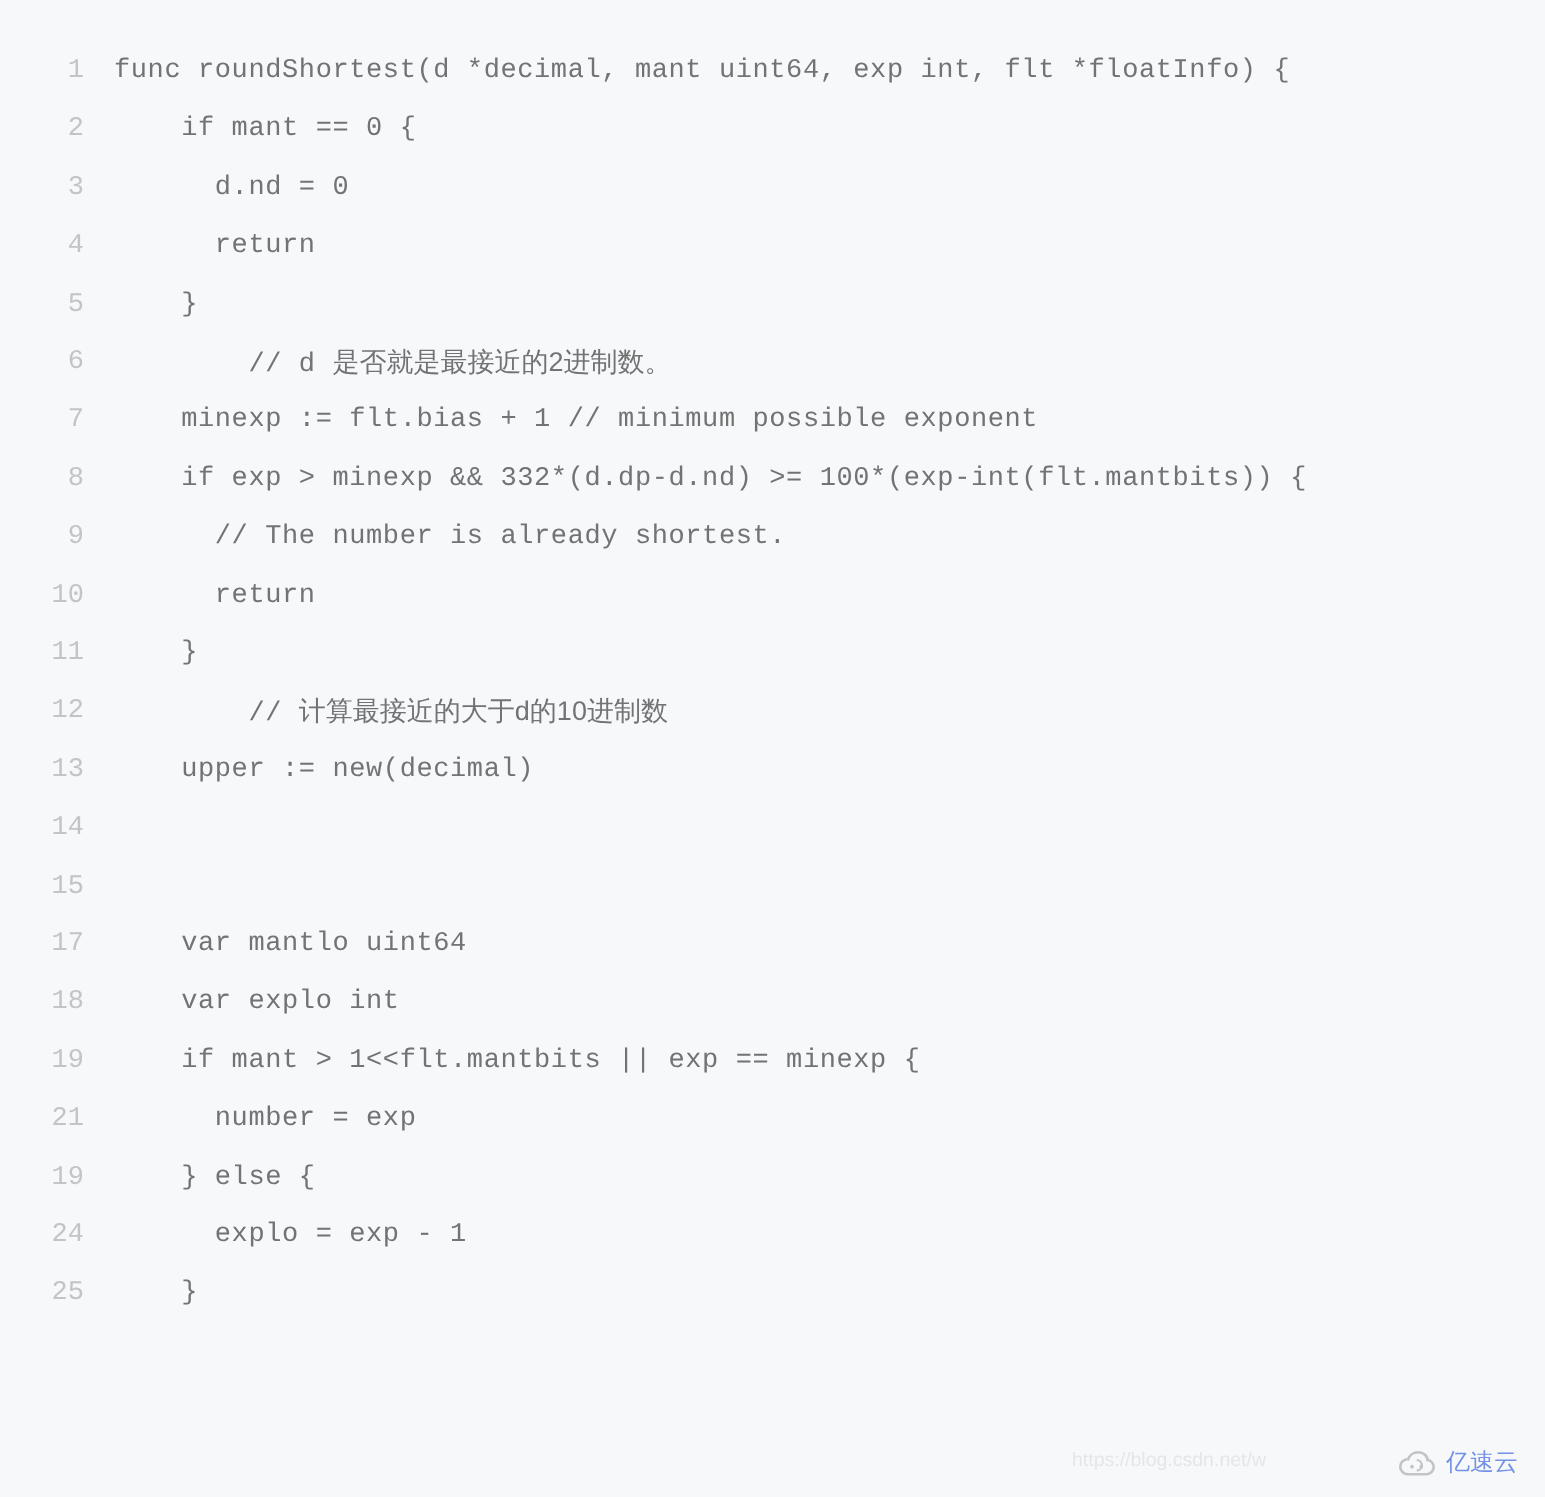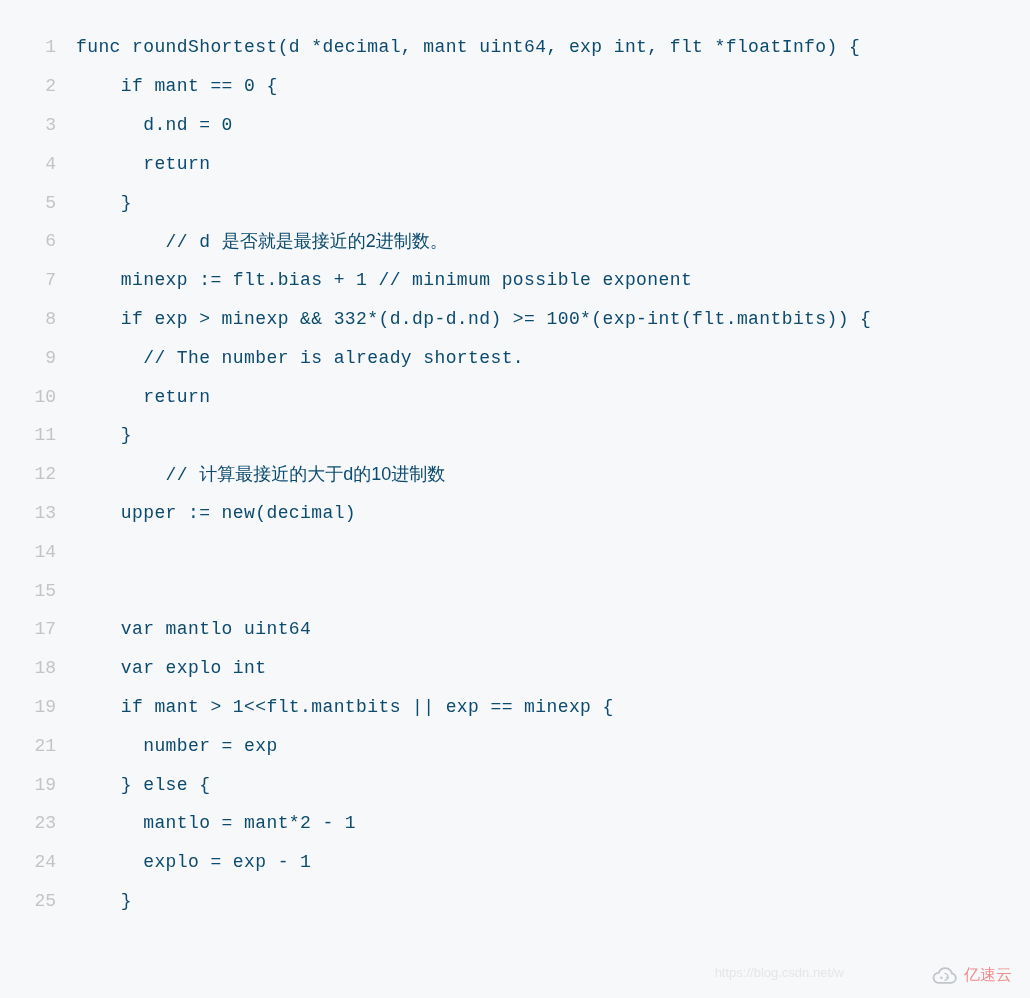--- a/index.html
+++ b/index.html
@@ -25,21 +25,21 @@
     text-align: right;
     padding-right: 20px;
     color: #c2c4c6;
     font-size: 18px;
     user-select: none;
     flex-shrink: 0;
     font-family: "SFMono-Regular", Consolas, "Liberation Mono", Menlo, Courier, monospace;
   }
   .code {
     white-space: pre;
-    color: #0c4a6e;
+    color: #737373;
     font-size: 18px;
     letter-spacing: 0.4px;
   }
   .code .cjk {
     font-family: "PingFang SC","Microsoft YaHei","SimSun",sans-serif;
     letter-spacing: 0;
   }
   .watermark-url {
     position: absolute;
     bottom: 18px;
@@ -60,21 +60,21 @@
     width: 28px;
     height: 20px;
     position: relative;
     margin-right: 6px;
   }
   .watermark-logo .logo-icon svg {
     display: block;
   }
   .watermark-logo .logo-text {
     font-family: "PingFang SC","Microsoft YaHei","SimSun",sans-serif;
-    color: #ef4444;
+    color: #1d4ed8;
     font-size: 16px;
   }
 </style>
 </head>
 <body>
 
 <div class="code-container" id="code-container">
     <div class="line">
       <div class="lineno">1</div>
       <div class="code">func roundShortest(d *decimal, mant uint64, exp int, flt *floatInfo) {</div>
@@ -147,24 +147,20 @@
     </div>
     <div class="line">
       <div class="lineno">21</div>
       <div class="code">      number = exp</div>
     </div>
     <div class="line">
       <div class="lineno">19</div>
       <div class="code">    } else {</div>
     </div>
     <div class="line">
-      <div class="lineno">23</div>
-      <div class="code">      mantlo = mant*2 - 1</div>
-    </div>
-    <div class="line">
       <div class="lineno">24</div>
       <div class="code">      explo = exp - 1</div>
     </div>
     <div class="line">
       <div class="lineno">25</div>
       <div class="code">    }</div>
     </div>
   </div>
 
 <div class="watermark-url">https://blog.csdn.net/w</div>

